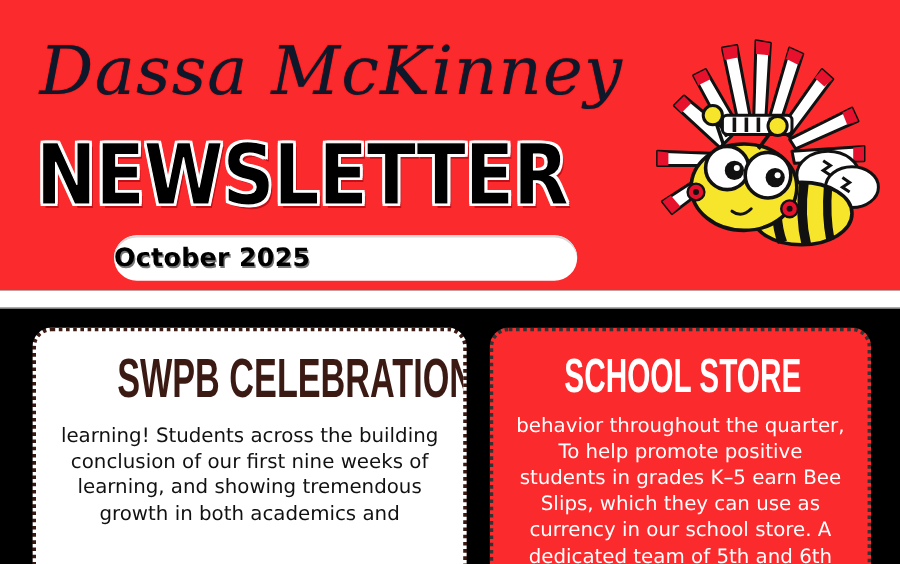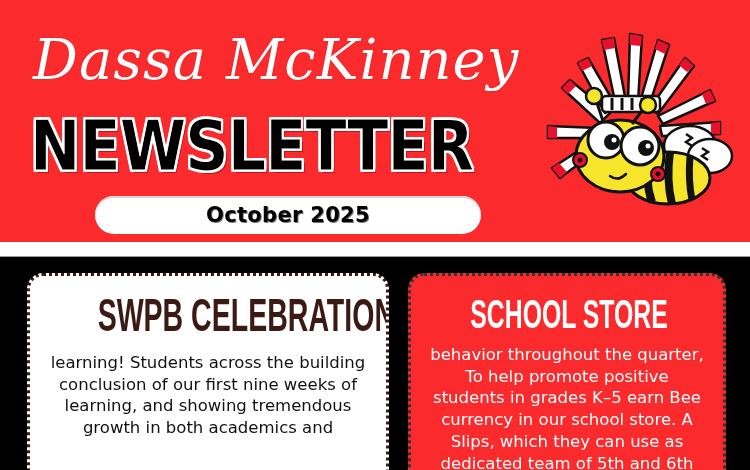--- a/index.html
+++ b/index.html
@@ -12,40 +12,40 @@
     position: absolute; left: 0; top: 0; width: 750px; height: 242px;
     background: #fb2a2c;
   }
   .stripe {
     position: absolute; left: 0; top: 242px; width: 750px; height: 14px;
     background: #fff; border-bottom: 1px solid #9a9a9a;
   }
   .script-title {
     position: absolute; left: 33px; top: 22px; width: 480px;
     font-family: "DejaVu Serif", serif; font-style: italic;
-    font-size: 56px; line-height: 76px; color: #ffffff;
+    font-size: 56px; line-height: 76px; color: #0f172a;
     letter-spacing: 1px; white-space: nowrap;
     text-shadow: 0 0 1px #b00;
   }
   .big-title {
     position: absolute; left: 30px; top: 104px; width: 500px;
     font-family: "DejaVu Sans", sans-serif; font-weight: bold;
     font-size: 70px; line-height: 84px; color: #000;
     letter-spacing: -1px; white-space: nowrap;
     -webkit-text-stroke: 1px #fff;
     text-shadow: 2px 0 0 #fff, -2px 0 0 #fff, 0 2px 0 #fff, 0 -2px 0 #fff,
                  2px 2px 0 #fff, -2px -2px 0 #fff, 2px -2px 0 #fff, -2px 2px 0 #fff,
                  3px 3px 0 #c01018;
     transform: scaleX(0.86); transform-origin: left center;
   }
   .date-pill {
     position: absolute; left: 95px; top: 196px; width: 386px; height: 38px;
     background: #fff; border-radius: 19px;
     box-shadow: 0 2px 0 #d8d8d8 inset;
-    display: flex; align-items: center; justify-content: center;
+    display: flex; align-items: center; 
   }
   .date-pill span {
     font-family: "DejaVu Sans", sans-serif; font-weight: bold;
     font-size: 21px; color: #000; letter-spacing: 0.3px;
     text-shadow: 1px 1px 0 #777;
   }
   .mascot {
     position: absolute; left: 540px; top: 28px; width: 200px; height: 186px;
   }
   .card {
@@ -171,18 +171,18 @@
     <span class="line">growth in both academics and</span>
   </div>
 </div>
 
 <div class="card card-right">
   <div class="card-heading">SCHOOL STORE</div>
   <div class="card-body">
     <span class="line">behavior throughout the quarter,</span>
     <span class="line">To help promote positive</span>
     <span class="line">students in grades K–5 earn Bee</span>
+    <span class="line">Slips, which they can use as</span>
     <span class="line">currency in our school store. A</span>
-    <span class="line">Slips, which they can use as</span>
     <span class="line">dedicated team of 5th and 6th</span>
 
   </div>
 </div>
 
 </body></html>

